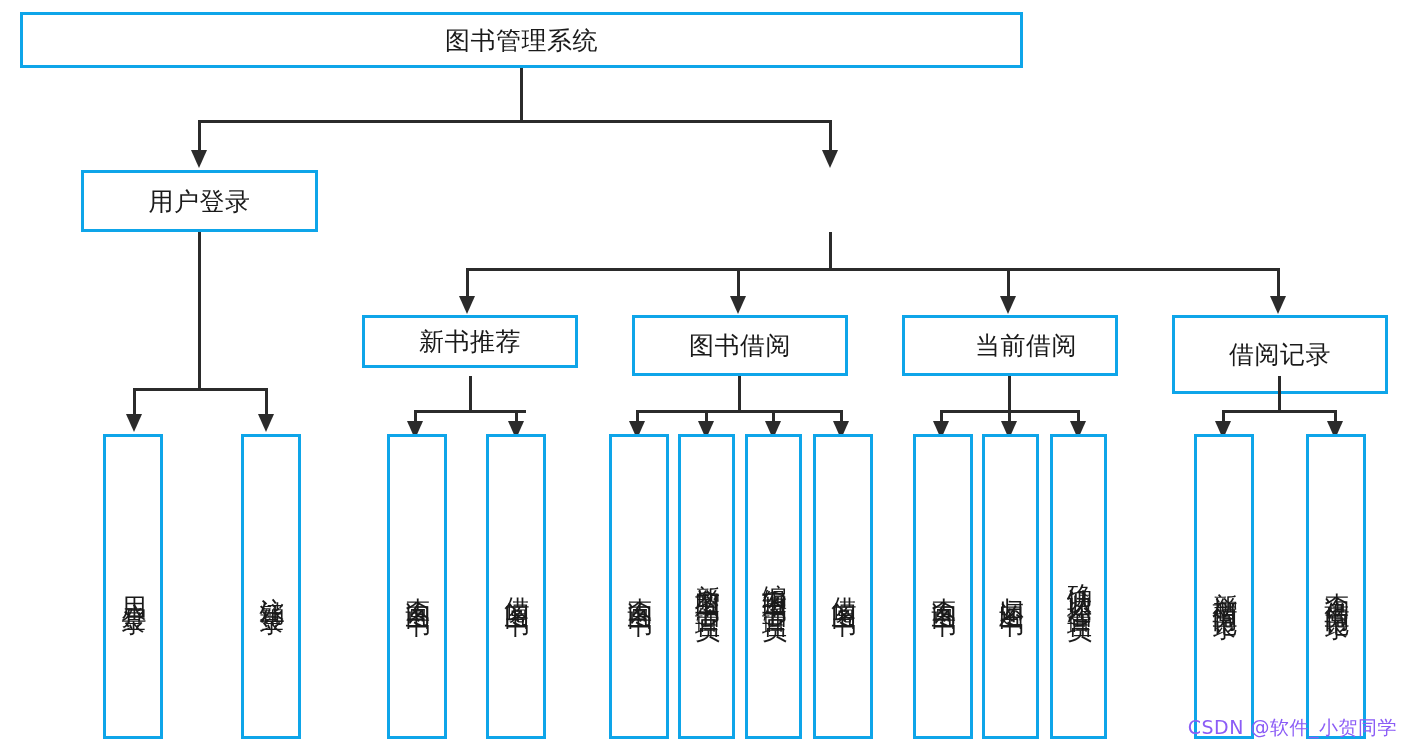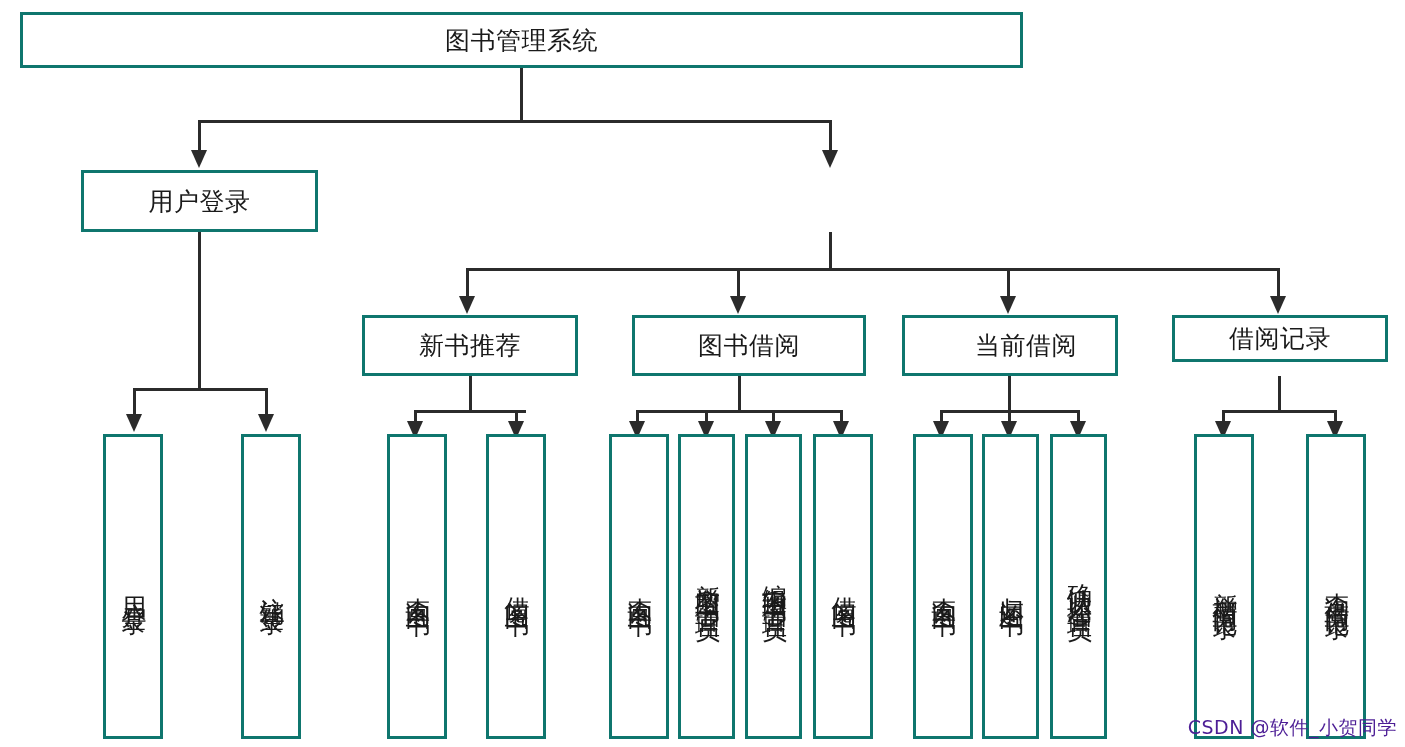--- a/index.html
+++ b/index.html
@@ -14,21 +14,21 @@
     position: relative;
     width: 1405px;
     height: 747px;
     background: #ffffff;
     overflow: hidden;
   }
   .node {
     position: absolute;
     box-sizing: border-box;
     background: #ffffff;
-    border: 3px solid #0f766e;
+    border: 3px solid #0ea5e9;
     display: flex;
     align-items: center;
     justify-content: center;
     color: #1a1a1a;
   }
   .node .label {
     display: block;
     text-align: center;
     line-height: 1.0;
   }
@@ -70,21 +70,21 @@
     border-left: 8px solid transparent;
     border-right: 8px solid transparent;
     border-top: 18px solid #2b2b2b;
   }
 
   .watermark {
     position: absolute;
     right: 8px;
     bottom: 6px;
     font-size: 19px;
-    color: #4c1d95;
+    color: #8b5cf6;
     white-space: nowrap;
     letter-spacing: 0.5px;
   }
 </style>
 </head>
 <body>
 
 <div id="canvas">
 
   <div class="node root horiz" style="left:20px; top:12px; width:1003px; height:56px;">
@@ -116,30 +116,30 @@
   <div class="ln h" style="left:466px; top:268px; width:814px;"></div>
   <div class="ln v" style="left:466px; top:268px; height:30px;"></div>
   <div class="arrow" style="left:459px; top:296px;"></div>
   <div class="ln v" style="left:737px; top:268px; height:30px;"></div>
   <div class="arrow" style="left:730px; top:296px;"></div>
   <div class="ln v" style="left:1007px; top:268px; height:30px;"></div>
   <div class="arrow" style="left:1000px; top:296px;"></div>
   <div class="ln v" style="left:1277px; top:268px; height:30px;"></div>
   <div class="arrow" style="left:1270px; top:296px;"></div>
 
-  <div class="node horiz" style="left:362px; top:315px; width:216px; height:61px;">
+  <div class="node horiz" style="left:362px; top:315px; width:216px; height:53px;">
     <span class="label">新书推荐</span>
   </div>
-  <div class="node horiz" style="left:632px; top:315px; width:234px; height:61px;">
+  <div class="node horiz" style="left:632px; top:315px; width:216px; height:61px;">
     <span class="label">图书借阅</span>
   </div>
   <div class="node horiz" style="left:902px; top:315px; width:216px; height:61px;padding-left:32px;">
     <span class="label">当前借阅</span>
   </div>
-  <div class="node horiz" style="left:1172px; top:315px; width:216px; height:47px;">
+  <div class="node horiz" style="left:1172px; top:315px; width:216px; height:79px;">
     <span class="label">借阅记录</span>
   </div>
 
   <div class="ln v" style="left:469px; top:376px; height:36px;"></div>
   <div class="ln h" style="left:414px; top:410px; width:112px;"></div>
   <div class="ln v" style="left:414px; top:410px; height:14px;"></div>
   <div class="arrow" style="left:407px; top:421px;"></div>
   <div class="ln v" style="left:515px; top:410px; height:14px;"></div>
   <div class="arrow" style="left:508px; top:421px;"></div>
 

